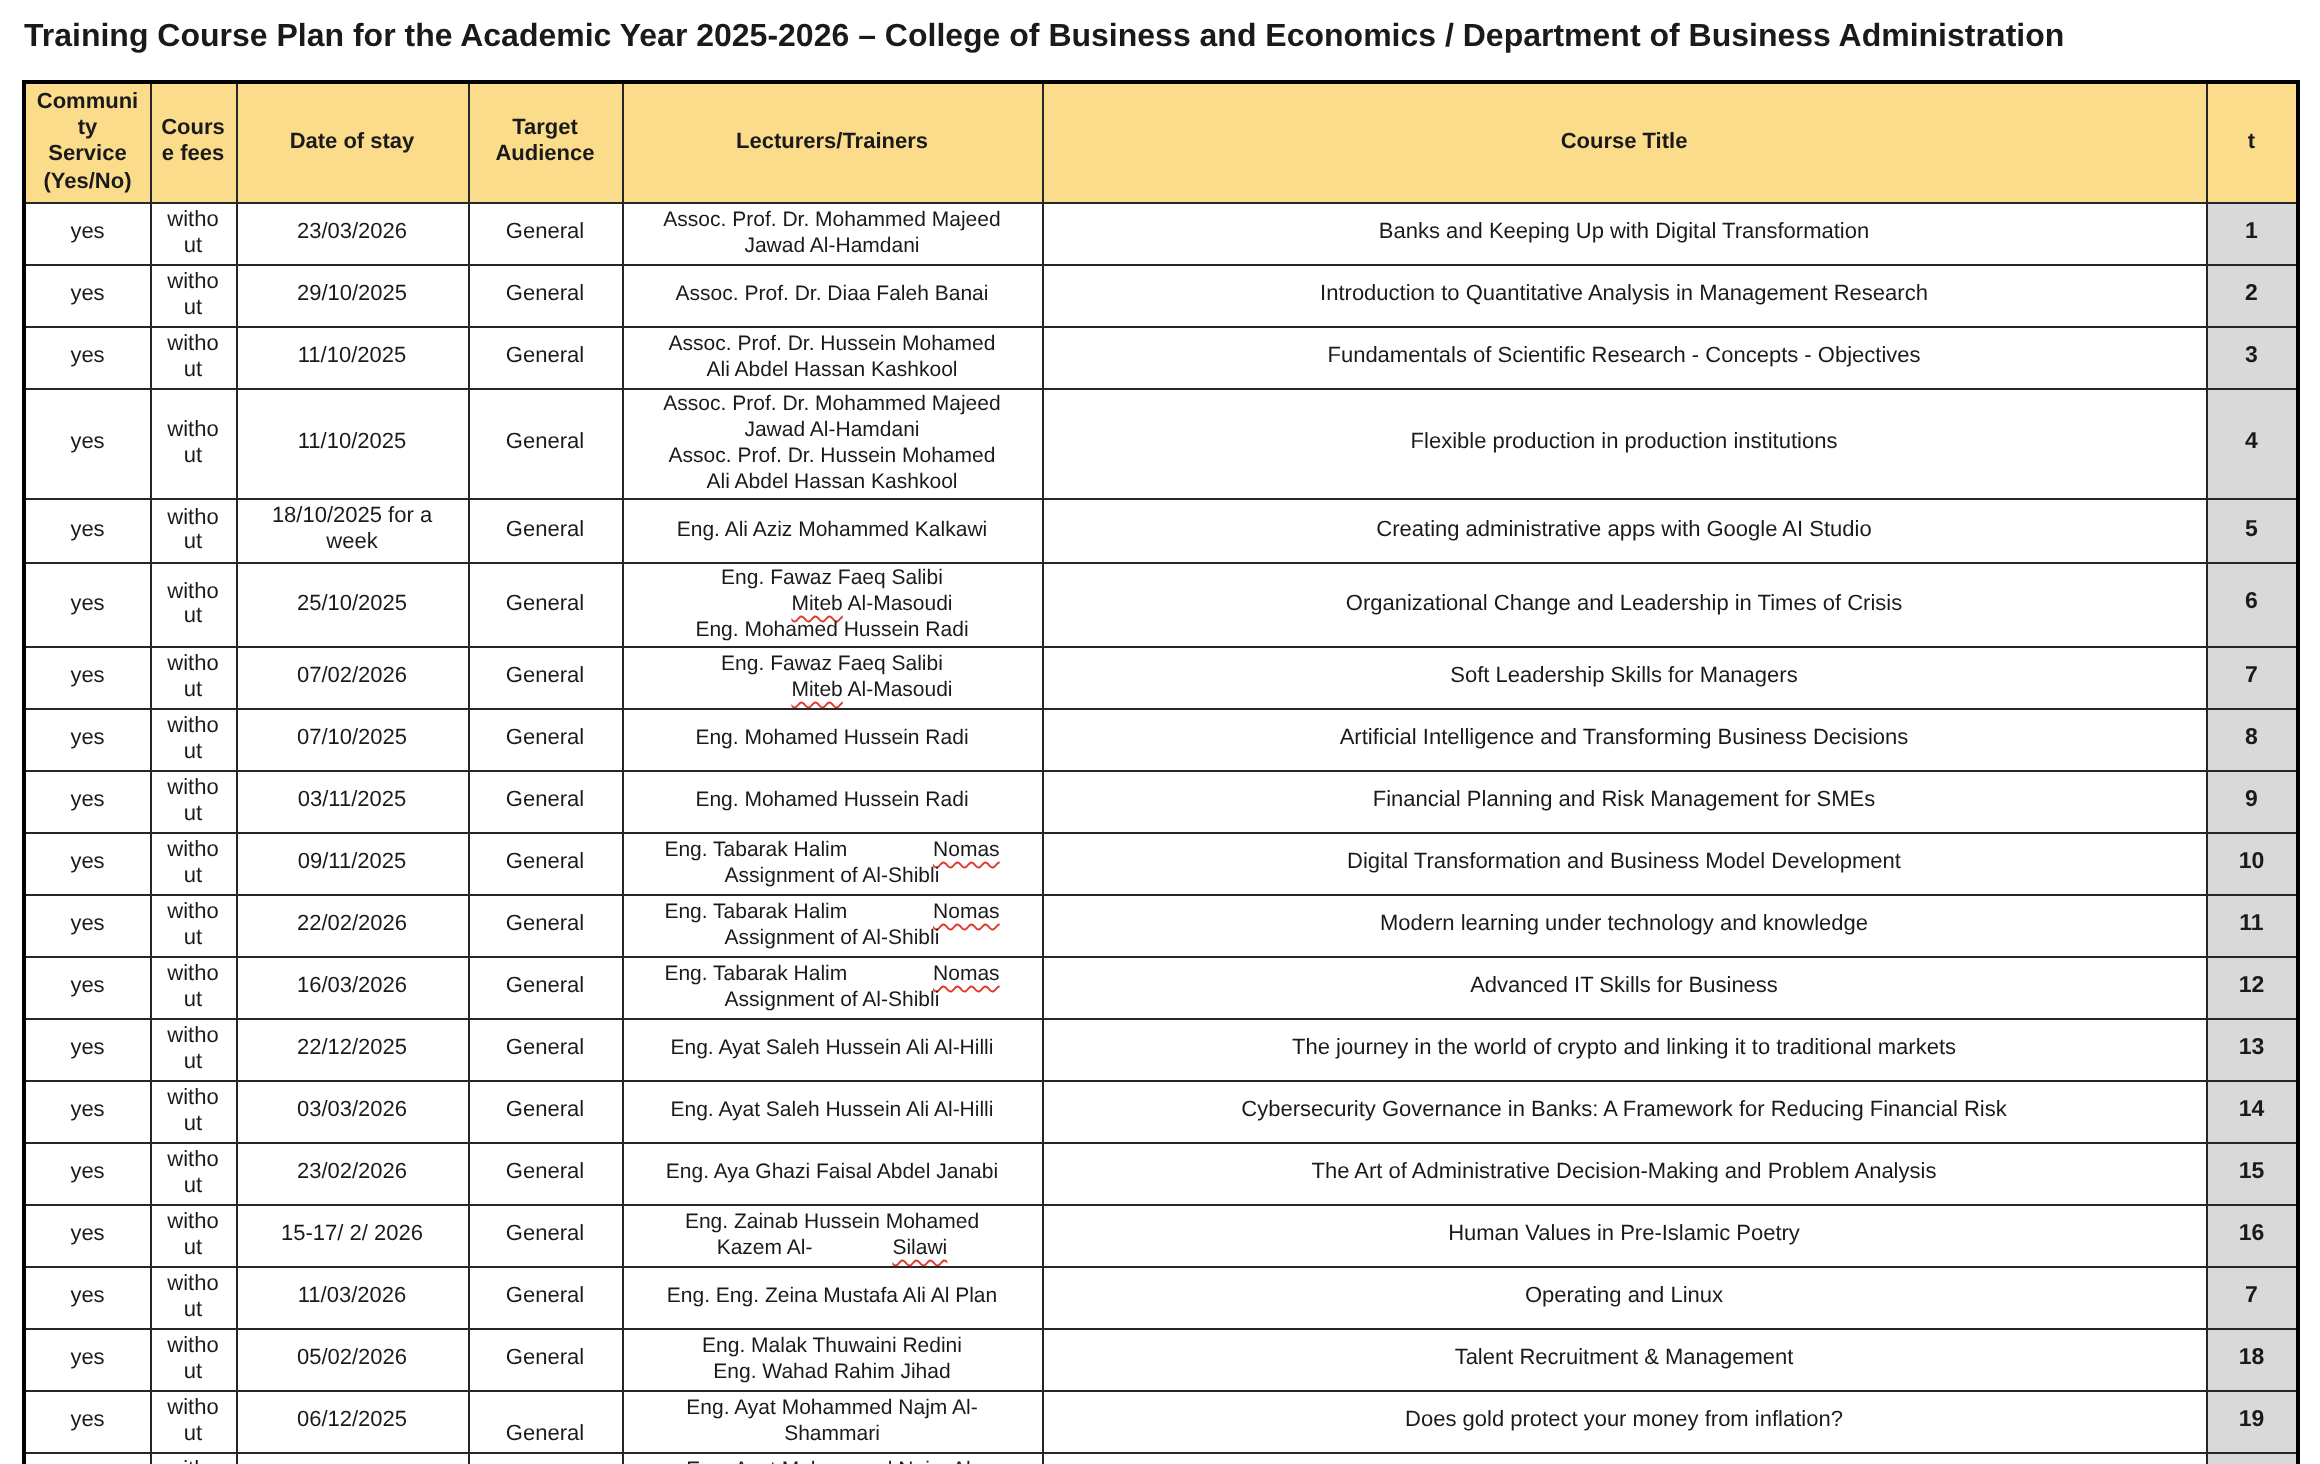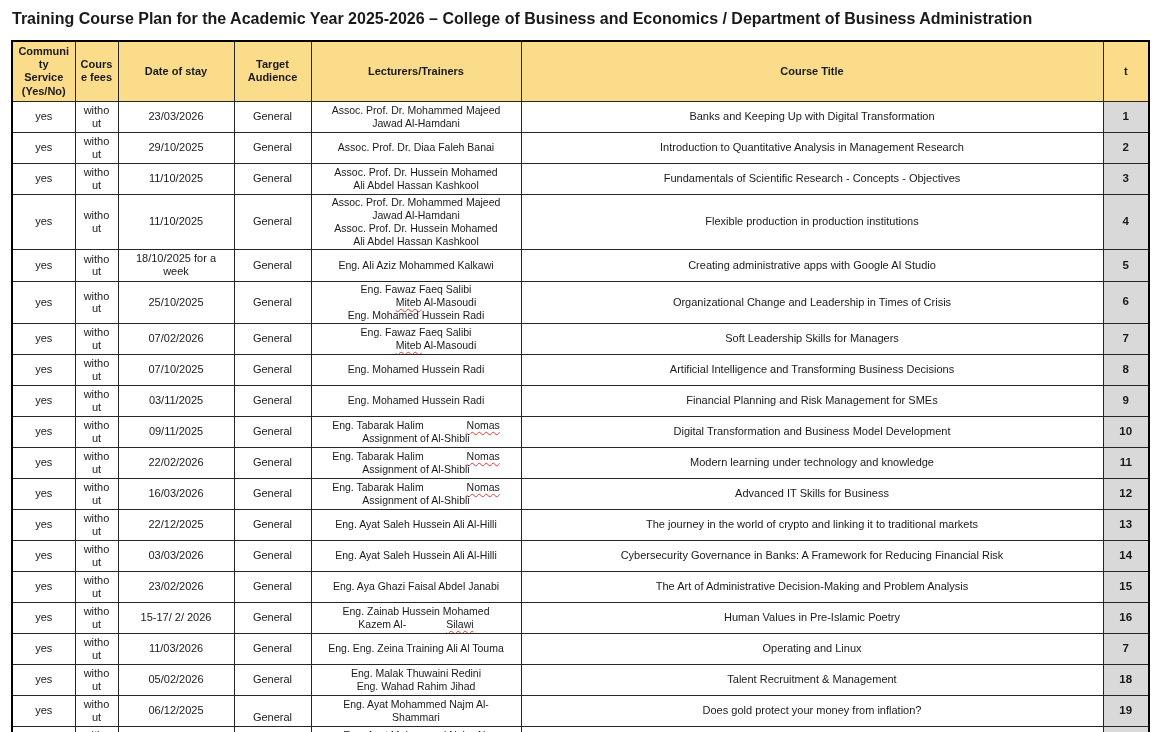--- a/index.html
+++ b/index.html
@@ -263,21 +263,21 @@
     <td class="lect">Eng. Zainab Hussein Mohamed Kazem Al-<span class="misspelled">Silawi</span></td>
     <td class="course">Human Values in Pre-Islamic Poetry</td>
     <td class="num">16</td>
   </tr>
 
   <tr>
     <td>yes</td>
     <td class="fees-cell"><span class="fees">without</span></td>
     <td>11/03/2026</td>
     <td>General</td>
-    <td class="lect">Eng. Eng. Zeina Training Ali Al Touma</td>
+    <td class="lect">Eng. Eng. Zeina Mustafa Ali Al Plan</td>
     <td class="course">Operating and Linux</td>
     <td class="num">7</td>
   </tr>
 
   <tr>
     <td>yes</td>
     <td class="fees-cell"><span class="fees">without</span></td>
     <td>05/02/2026</td>
     <td>General</td>
     <td class="lect">Eng. Malak Thuwaini Redini

